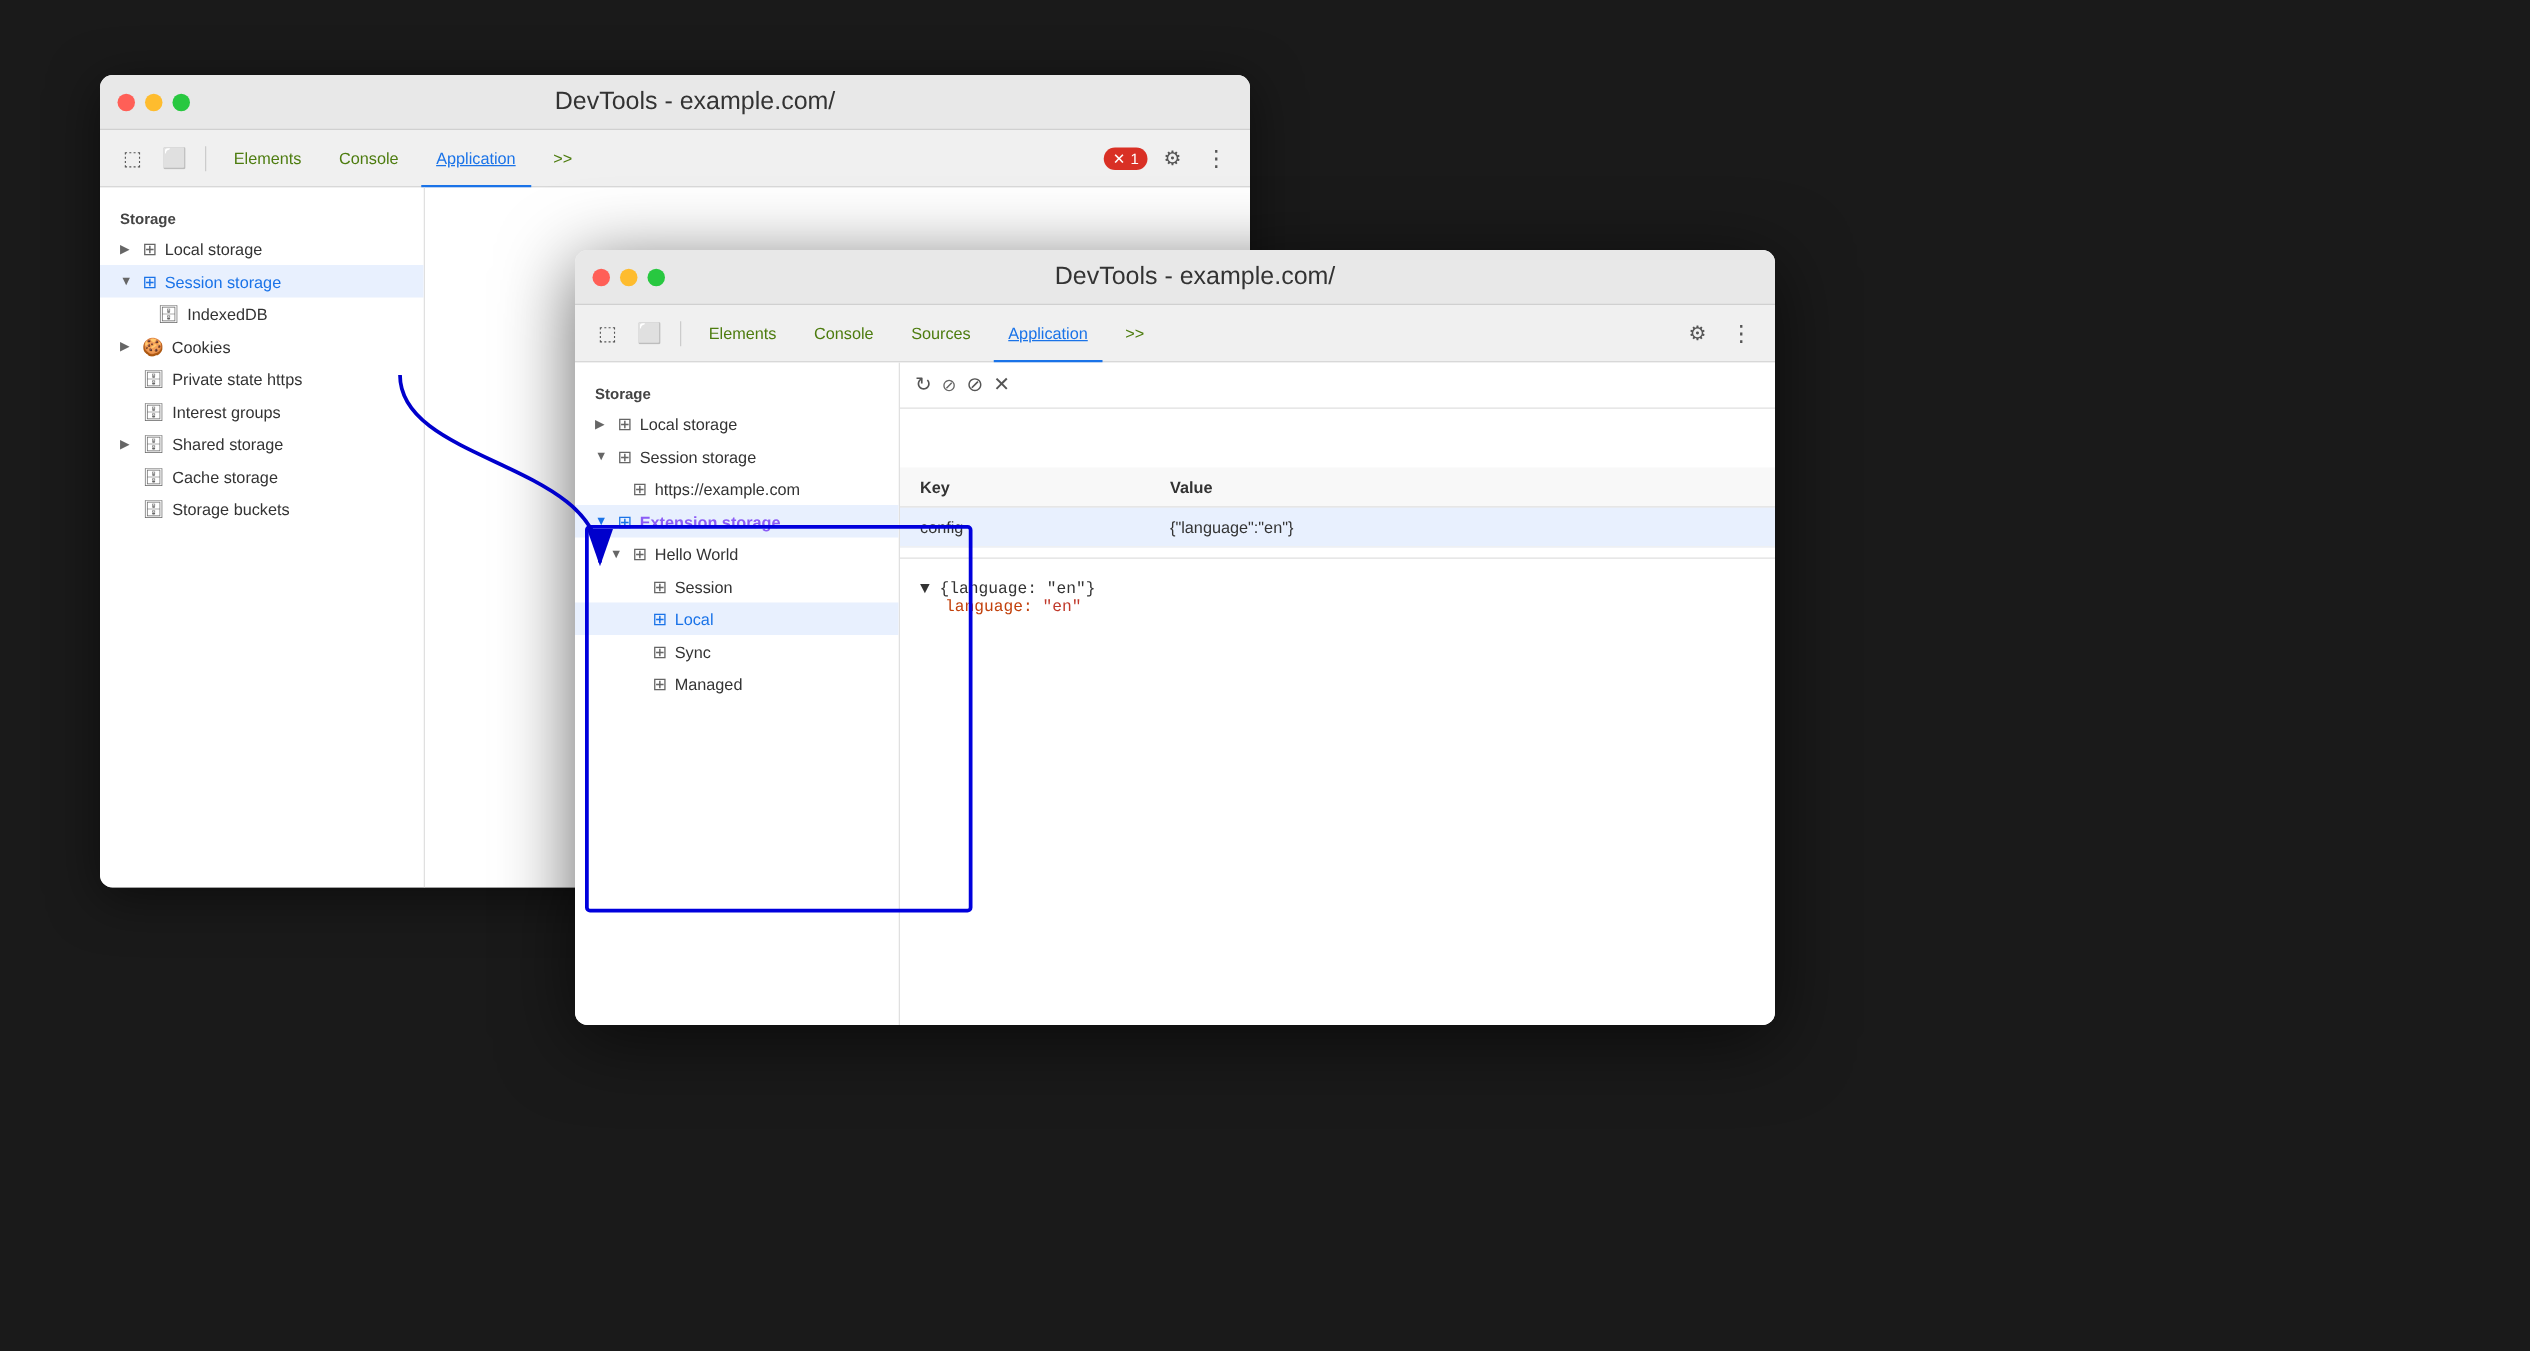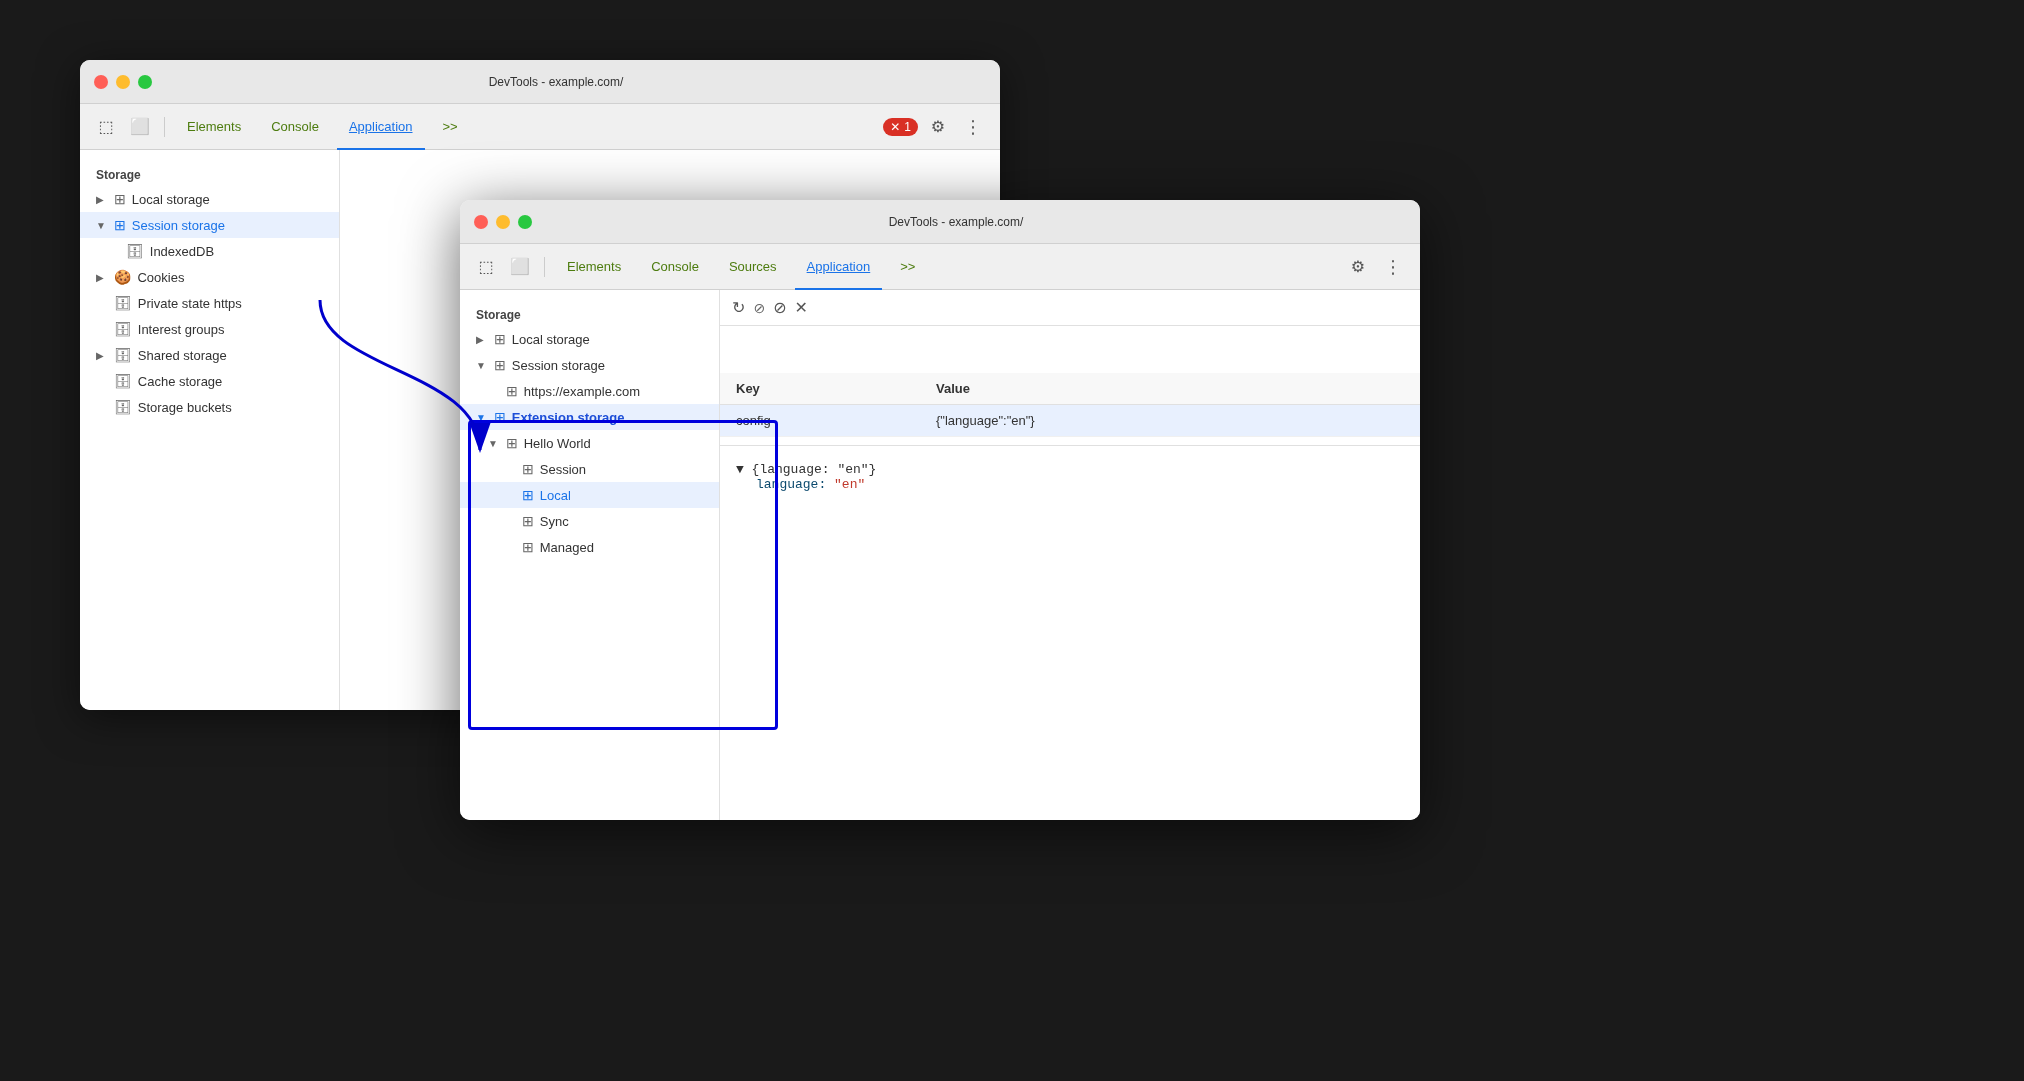--- a/index.html
+++ b/index.html
@@ -46,21 +46,21 @@
     .titlebar {
       background: #e8e8e8;
       height: 44px;
       display: flex;
       align-items: center;
       justify-content: center;
       position: relative;
       border-bottom: 1px solid #d0d0d0;
     }
     .titlebar-title {
-      font-size: 12px;
+      font-size: 20px;
       color: #333;
       font-weight: 500;
       margin-left: 32px;
     }
     .window-controls {
       position: absolute;
       left: 14px;
       display: flex;
       gap: 8px;
       align-items: center;
@@ -239,21 +239,21 @@
 
     
     .json-preview {
       padding: 16px;
       font-family: 'Courier New', monospace;
       font-size: 13px;
       color: #333;
       border-top: 1px solid #e0e0e0;
       margin-top: 8px;
     }
-    .json-key { color: #0c4a6e; }
+    .json-key { color: #c2410c; }
     .json-string { color: #c0392b; }
     .json-indent { margin-left: 20px; }
 
     
     .ext-highlight {
       position: absolute;
       border: 3px solid #0000dd;
       border-radius: 4px;
       z-index: 5;
       pointer-events: none;
@@ -394,21 +394,21 @@
         <span>Session storage</span>
       </div>
       <div class="sidebar-item indent-1">
         <span class="arrow"></span>
         <span class="icon">⊞</span>
         <span>https://example.com</span>
       </div>
       <div class="sidebar-item" style="background:#e8f0fe;">
         <span class="arrow" style="color:#1a73e8;">▼</span>
         <span class="icon" style="color:#1a73e8;">⊞</span>
-        <span style="color:#1d4ed8; font-weight:600;">Extension storage</span>
+        <span style="color:#8b5cf6; font-weight:600;">Extension storage</span>
       </div>
       <div class="sidebar-item indent-1">
         <span class="arrow">▼</span>
         <span class="icon">⊞</span>
         <span>Hello World</span>
       </div>
       <div class="sidebar-item indent-2">
         <span class="arrow"></span>
         <span class="icon">⊞</span>
         <span>Session</span>

